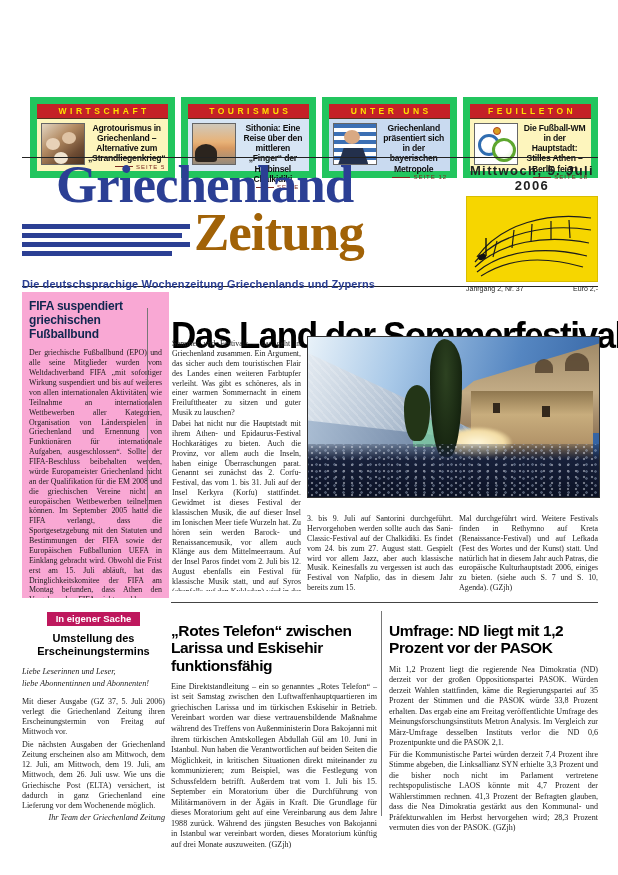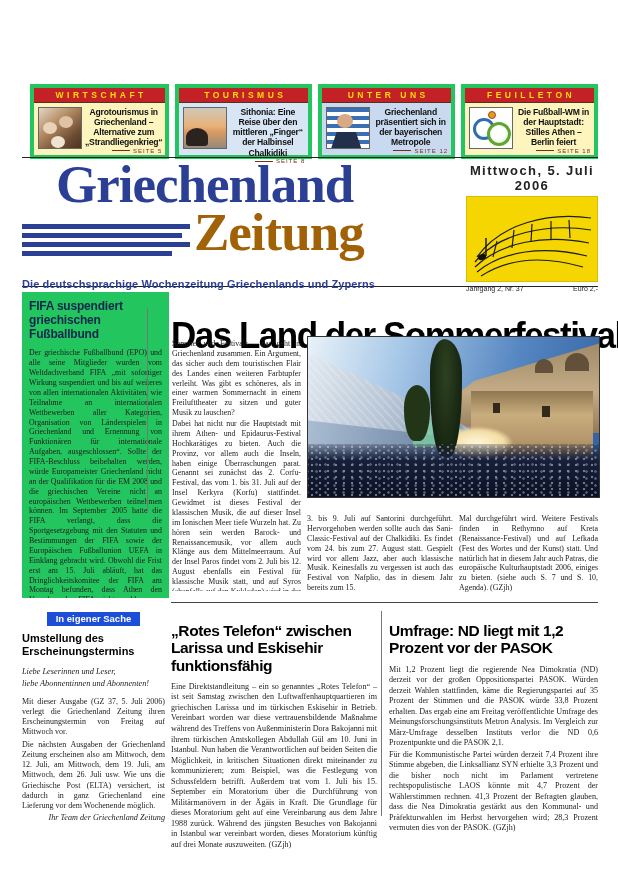--- a/index.html
+++ b/index.html
@@ -1,21 +1,21 @@
 <!DOCTYPE html>
 <html><head>
 <meta charset="utf-8">
 <style>
   html,body{margin:0;padding:0;background:#ffffff;}
   .page{position:relative;width:618px;height:875px;background:#fff;overflow:hidden;
         font-family:"Liberation Serif",serif;color:#1a1a1a;}
 
   
   .teasers{position:absolute;left:30px;top:84px;width:568px;display:flex;gap:6px;}
-  .teaser{flex:1;border:4px solid #22c55e;background:#0ea5e9;}
+  .teaser{flex:1;border:7px solid #22c55e;background:#0ea5e9;margin-top:13px;}
   .teaser-head{background:#c42127;color:#ffdf00;font-family:"Liberation Sans",sans-serif;
                font-weight:bold;font-size:8.5px;letter-spacing:3.5px;text-align:center;
                padding:2px 0 2px 3px;border-bottom:1px solid #55321f;}
   .teaser-body{display:flex;padding:4px 3px 2px 4px;height:46px;}
   .bg-yellow{background:#fdf5bd;}
   .bg-blue{background:#d7e5f4;}
   .bg-blue2{background:#c9daf0;}
   .teaser-img{width:42px;height:40px;border:1px solid #666;flex:0 0 auto;position:relative;overflow:hidden;}
   .teaser-text{flex:1;display:flex;flex-direction:column;padding-left:3px;}
   .teaser-title{font-family:"Liberation Sans",sans-serif;font-weight:bold;font-size:8.6px;
@@ -59,30 +59,30 @@
   .mh-stripes div:nth-child(4){width:150px;}
   .mh-subtitle{position:absolute;left:0;top:120px;font-family:"Liberation Sans",sans-serif;
                font-weight:bold;font-size:11px;color:#2b3f94;letter-spacing:0.1px;}
   .mh-right{position:absolute;right:0;top:5px;width:132px;font-family:"Liberation Sans",sans-serif;}
   .mh-date{font-size:13px;font-weight:bold;letter-spacing:1.4px;color:#222;text-align:center;}
   .mh-logo{margin-top:3px;width:130px;height:84px;background:#f6d600;border:1px solid #d8bd00;}
   .mh-meta{display:flex;justify-content:space-between;font-size:7px;color:#222;margin-top:3px;}
 
   
   .sidebar{position:absolute;left:22px;top:292px;width:147px;}
-  .fifa-box{background:#22c55e;padding:8px 7px 6px 7px;height:292px;overflow:hidden;}
+  .fifa-box{background:#f9a8d4;padding:8px 7px 6px 7px;height:292px;overflow:hidden;}
   .fifa-title{font-family:"Liberation Sans",sans-serif;font-weight:bold;font-size:12px;
               line-height:1.15;color:#10264f;margin-bottom:7px;letter-spacing:-0.2px;}
   .fifa-body{font-size:7.9px;line-height:1.25;text-align:justify;color:#1c1c1c;}
   .notice{margin-top:14px;padding-right:4px;}
-  .notice-kicker{display:block;width:fit-content;margin:0 auto;background:#1d4ed8;color:#fff;
+  .notice-kicker{display:block;width:fit-content;margin:0 auto;background:#be185d;color:#fff;
                  font-family:"Liberation Sans",sans-serif;font-weight:bold;font-size:9.5px;
                  padding:1px 9px 2px 9px;}
   .notice-title{font-family:"Liberation Sans",sans-serif;font-weight:bold;font-size:11px;
-                line-height:1.2;text-align:left;color:#000;margin:6px 0 8px 0;}
+                line-height:1.2;text-align:center;color:#000;margin:6px 0 8px 0;}
   .notice-greet{font-style:italic;font-size:8.3px;line-height:1.35;color:#222;margin-bottom:8px;}
   .notice-body p{font-size:8px;line-height:1.28;text-align:justify;margin:0 0 2px 0;color:#1c1c1c;}
   .notice-sign{font-style:italic;font-size:8.2px;text-align:right;color:#222;margin-top:2px;}
   .v-rule{position:absolute;left:147px;top:308px;height:205px;border-left:1px solid #777;}
 
   
   .main{position:absolute;left:171px;top:293px;width:427px;}
   .headline{font-family:"Liberation Sans",sans-serif;font-weight:bold;font-size:35px;
             letter-spacing:-1.5px;color:#000;line-height:1;transform:scaleY(1.08);
             transform-origin:left top;white-space:nowrap;}

